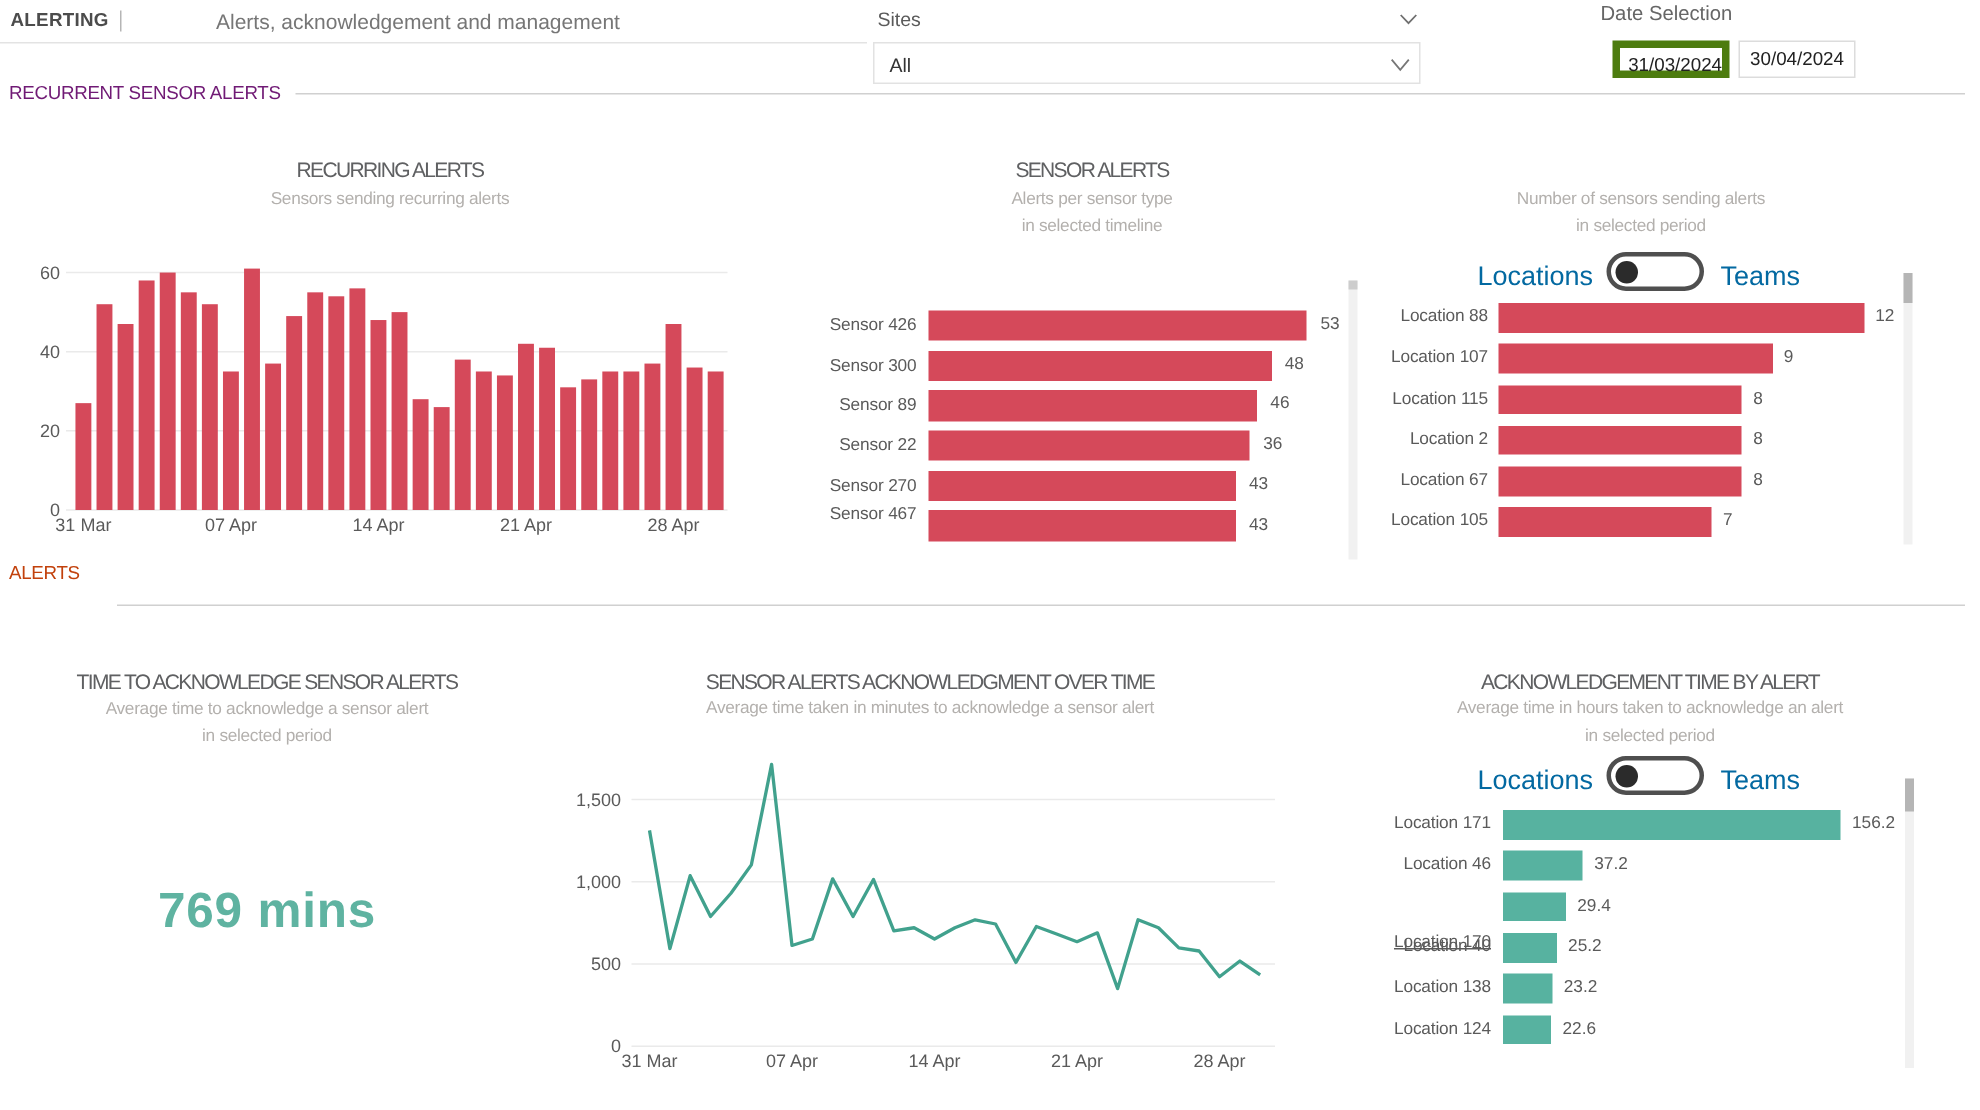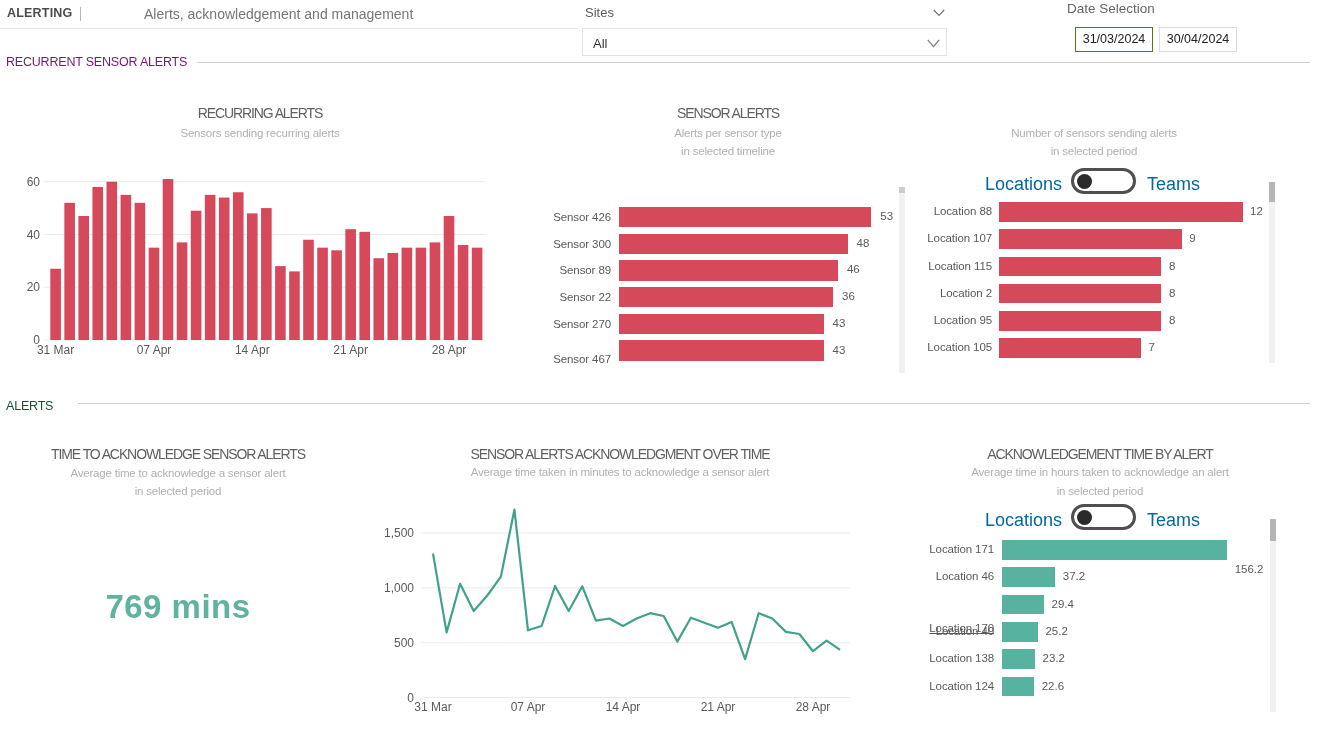--- a/index.html
+++ b/index.html
@@ -20,21 +20,21 @@
 <div class="abs" style="left:585px;top:5px;font-size:13px;color:#5a5a5a;">Sites</div>
 <svg class="abs" style="left:933px;top:9px;" width="12" height="8" viewBox="0 0 12 8">
       <path d="M0.8 1 L6 6.4 L11.2 1" fill="none" stroke="#707070" stroke-width="1.2"></path>
     </svg>
 <div class="abs" style="left:582px;top:28px;width:365px;height:28px;border:1px solid #e2e2e2;box-sizing:border-box;background:#fff;"></div>
 <div class="abs" style="left:593px;top:36px;font-size:13px;color:#333;">All</div>
 <svg class="abs" style="left:927px;top:39px;" width="13" height="9" viewBox="0 0 13 9">
       <path d="M0.8 0.8 L6.5 7.6 L12.2 0.8" fill="none" stroke="#777" stroke-width="1.2"></path>
     </svg>
 <div class="abs" style="left:1067px;top:1px;font-size:13.5px;color:#666;">Date Selection</div>
-<div class="abs" style="left:1075px;top:27px;width:78px;height:25px;border:1px solid #4d7c0f;box-sizing:border-box;font-size:12.5px;color:#222;text-align:center;line-height:23px;">31/03/2024</div>
+<div class="abs" style="left:1075px;top:27px;width:78px;height:25px;border:5px solid #4d7c0f;box-sizing:border-box;font-size:12.5px;color:#222;text-align:right;line-height:23px;">31/03/2024</div>
 <div class="abs" style="left:1159px;top:27px;width:78px;height:25px;border:1px solid #dcdcdc;box-sizing:border-box;font-size:12.5px;color:#222;text-align:center;line-height:23px;">30/04/2024</div>
 <div class="abs" style="left:6px;top:55px;font-size:12.5px;color:#701a75;letter-spacing:-.2px;">RECURRENT SENSOR ALERTS</div>
 <div class="abs" style="left:197px;top:62px;width:1113px;height:1px;background:#d0d0d0;"></div>
 <div class="abs title" style="left:110px;top:105px;width:300px;">RECURRING ALERTS</div>
 <div class="abs sub" style="left:110px;top:127px;width:300px;">Sensors sending recurring alerts</div>
 <svg class="abs" style="left:0;top:160px;" width="520" height="205" viewBox="0 0 520 205">
       <line x1="44" y1="21.7" x2="485" y2="21.7" stroke="#eaeaea" stroke-width="1"></line>
       <text x="40" y="25.7" font-size="12" fill="#5a5a5a" text-anchor="end">60</text>
       <line x1="44" y1="74.5" x2="485" y2="74.5" stroke="#eaeaea" stroke-width="1"></line>
       <text x="40" y="78.5" font-size="12" fill="#5a5a5a" text-anchor="end">40</text>
@@ -90,21 +90,21 @@
 <div class="abs val-label" style="left:856.5px;top:236.7px;">48</div>
 <div class="abs bar-label" style="left:520px;top:264.4px;width:91px;">Sensor 89</div>
 <div class="abs" style="left:618.5px;top:260.2px;width:219.4px;height:20.4px;background:#d5495a;"></div>
 <div class="abs val-label" style="left:846.9px;top:263.4px;">46</div>
 <div class="abs bar-label" style="left:520px;top:291.1px;width:91px;">Sensor 22</div>
 <div class="abs" style="left:618.5px;top:286.9px;width:214.6px;height:20.4px;background:#d5495a;"></div>
 <div class="abs val-label" style="left:842.1px;top:290.1px;">36</div>
 <div class="abs bar-label" style="left:520px;top:317.8px;width:91px;">Sensor 270</div>
 <div class="abs" style="left:618.5px;top:313.6px;width:205.1px;height:20.4px;background:#d5495a;"></div>
 <div class="abs val-label" style="left:832.6px;top:316.8px;">43</div>
-<div class="abs bar-label" style="left:520px;top:353px;width:91px;">Sensor 467</div>
+<div class="abs bar-label" style="left:520px;top:337px;width:91px;">Sensor 467</div>
 <div class="abs" style="left:618.5px;top:340.3px;width:205.1px;height:20.4px;background:#d5495a;"></div>
 <div class="abs val-label" style="left:832.6px;top:343.5px;">43</div>
 <div class="abs" style="left:898.5px;top:187px;width:6.5px;height:186px;background:#f1f1f1;"></div>
 <div class="abs" style="left:898.5px;top:187px;width:6.5px;height:6px;background:#cdcdcd;"></div>
 <div class="abs sub" style="left:944px;top:127px;width:300px;">Number of sensors sending alerts</div>
 <div class="abs sub" style="left:944px;top:145px;width:300px;">in selected period</div>
 <div class="abs toggle-word" style="left:962px;top:174px;width:100px;text-align:right;">Locations</div>
     <div class="abs" style="left:1071px;top:168px;width:65px;height:26px;border:3px solid #4f4f4f;border-radius:14px;box-sizing:border-box;background:#fff;"></div>
     <div class="abs" style="left:1077px;top:174px;width:15px;height:15px;border-radius:50%;background:#2b2b2b;"></div>
     <div class="abs toggle-word" style="left:1147px;top:174px;">Teams</div>
@@ -113,29 +113,29 @@
 <div class="abs val-label" style="left:1250.1px;top:205.2px;">12</div>
 <div class="abs bar-label" style="left:900px;top:232.4px;width:92px;">Location 107</div>
 <div class="abs" style="left:999.0px;top:229.4px;width:182.7px;height:19.7px;background:#d5495a;"></div>
 <div class="abs val-label" style="left:1189.2px;top:232.4px;">9</div>
 <div class="abs bar-label" style="left:900px;top:259.6px;width:92px;">Location 115</div>
 <div class="abs" style="left:999.0px;top:256.6px;width:162.4px;height:19.7px;background:#d5495a;"></div>
 <div class="abs val-label" style="left:1168.9px;top:259.6px;">8</div>
 <div class="abs bar-label" style="left:900px;top:286.8px;width:92px;">Location 2</div>
 <div class="abs" style="left:999.0px;top:283.8px;width:162.4px;height:19.7px;background:#d5495a;"></div>
 <div class="abs val-label" style="left:1168.9px;top:286.8px;">8</div>
-<div class="abs bar-label" style="left:900px;top:314.0px;width:92px;">Location 95</div>
+<div class="abs bar-label" style="left:900px;top:314.0px;width:92px;">Location 67</div>
 <div class="abs" style="left:999.0px;top:311.0px;width:162.4px;height:19.7px;background:#d5495a;"></div>
 <div class="abs val-label" style="left:1168.9px;top:314.0px;">8</div>
 <div class="abs bar-label" style="left:900px;top:341.2px;width:92px;">Location 105</div>
 <div class="abs" style="left:999.0px;top:338.2px;width:142.1px;height:19.7px;background:#d5495a;"></div>
 <div class="abs val-label" style="left:1148.6px;top:341.2px;">7</div>
 <div class="abs" style="left:1268.5px;top:182px;width:6.5px;height:181px;background:#f1f1f1;"></div>
 <div class="abs" style="left:1268.5px;top:182px;width:6.5px;height:20px;background:#b5b5b5;"></div>
-<div class="abs" style="left:6px;top:399px;font-size:12.5px;color:#14532d;letter-spacing:-.2px;">ALERTS</div>
+<div class="abs" style="left:6px;top:375px;font-size:12.5px;color:#c2410c;letter-spacing:-.2px;">ALERTS</div>
 <div class="abs" style="left:78px;top:403px;width:1232px;height:1px;background:#d0d0d0;"></div>
 <div class="abs title" style="left:8px;top:446px;width:340px;">TIME TO ACKNOWLEDGE SENSOR ALERTS</div>
 <div class="abs sub" style="left:8px;top:467px;width:340px;">Average time to acknowledge a sensor alert</div>
 <div class="abs sub" style="left:8px;top:485px;width:340px;">in selected period</div>
 <div class="abs" style="left:8px;top:588px;width:340px;font-size:33px;font-weight:700;color:#5fb3a1;text-align:center;letter-spacing:.5px;">769 mins</div>
 <div class="abs title" style="left:420px;top:446px;width:400px;">SENSOR ALERTS ACKNOWLEDGMENT OVER TIME</div>
 <div class="abs sub" style="left:420px;top:466px;width:400px;">Average time taken in minutes to acknowledge a sensor alert</div>
 <svg class="abs" style="left:360px;top:500px;" width="510" height="225" viewBox="0 0 510 225">
       <line x1="61.0" y1="33.0" x2="490.0" y2="33.0" stroke="#eaeaea" stroke-width="1"></line>
       <text x="54.0" y="37.0" font-size="12" fill="#5a5a5a" text-anchor="end">1,500</text>
@@ -154,21 +154,21 @@
     </svg>
 <div class="abs title" style="left:950px;top:446px;width:300px;">ACKNOWLEDGEMENT TIME BY ALERT</div>
 <div class="abs sub" style="left:950px;top:466px;width:300px;">Average time in hours taken to acknowledge an alert</div>
 <div class="abs sub" style="left:950px;top:485px;width:300px;">in selected period</div>
 <div class="abs toggle-word" style="left:962px;top:510px;width:100px;text-align:right;">Locations</div>
     <div class="abs" style="left:1071px;top:504px;width:65px;height:26px;border:3px solid #4f4f4f;border-radius:14px;box-sizing:border-box;background:#fff;"></div>
     <div class="abs" style="left:1077px;top:510px;width:15px;height:15px;border-radius:50%;background:#2b2b2b;"></div>
     <div class="abs toggle-word" style="left:1147px;top:510px;">Teams</div>
 <div class="abs bar-label" style="left:900px;top:543.1px;width:94px;">Location 171</div>
 <div class="abs" style="left:1001.5px;top:540.1px;width:225.7px;height:19.7px;background:#57b2a0;"></div>
-<div class="abs val-label" style="left:1234.7px;top:543.1px;margin-top:20px;">156.2</div>
+<div class="abs val-label" style="left:1234.7px;top:543.1px;">156.2</div>
 <div class="abs bar-label" style="left:900px;top:570.4px;width:94px;">Location 46</div>
 <div class="abs" style="left:1001.5px;top:567.4px;width:53.8px;height:19.7px;background:#57b2a0;"></div>
 <div class="abs val-label" style="left:1062.8px;top:570.4px;">37.2</div>
 <div class="abs bar-label" style="left:900px;top:622px;width:94px;text-decoration:underline;">Location 170</div>
 <div class="abs" style="left:1001.5px;top:594.7px;width:42.5px;height:19.7px;background:#57b2a0;"></div>
 <div class="abs val-label" style="left:1051.5px;top:597.7px;">29.4</div>
 <div class="abs bar-label" style="left:900px;top:625.0px;width:94px;">Location 40</div>
 <div class="abs" style="left:1001.5px;top:622.0px;width:36.4px;height:19.7px;background:#57b2a0;"></div>
 <div class="abs val-label" style="left:1045.4px;top:625.0px;">25.2</div>
 <div class="abs bar-label" style="left:900px;top:652.3px;width:94px;">Location 138</div>

